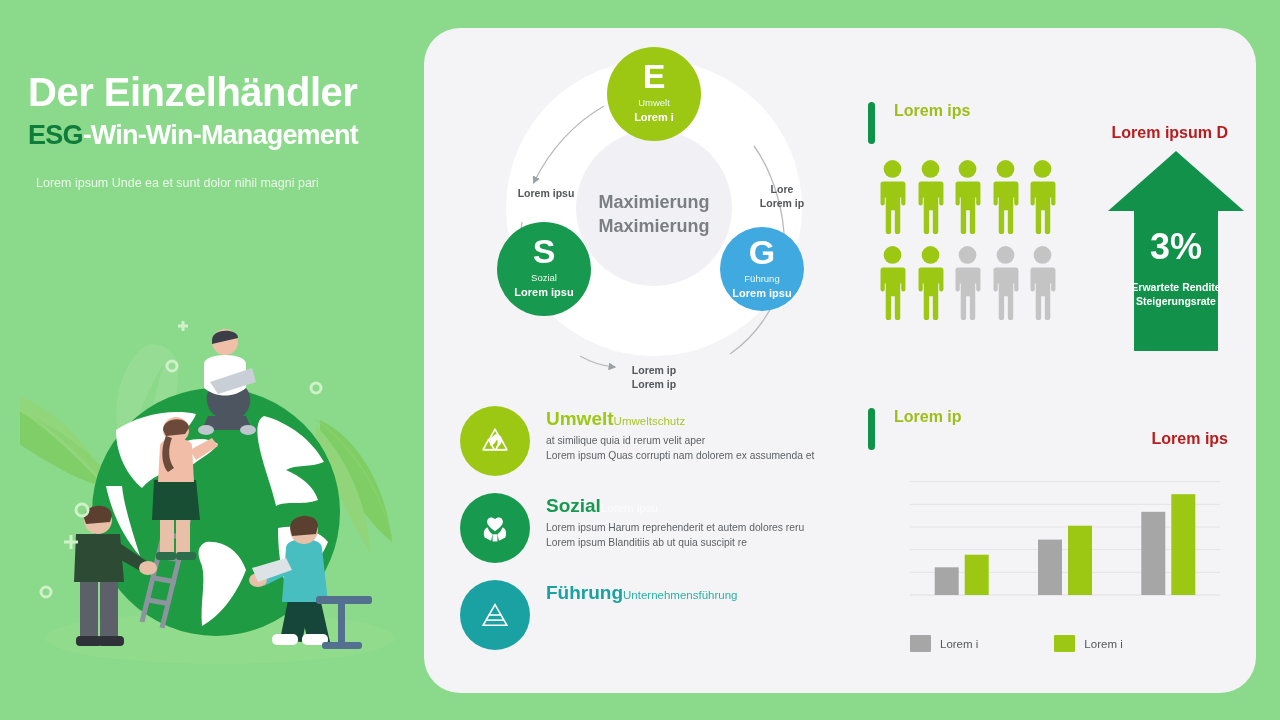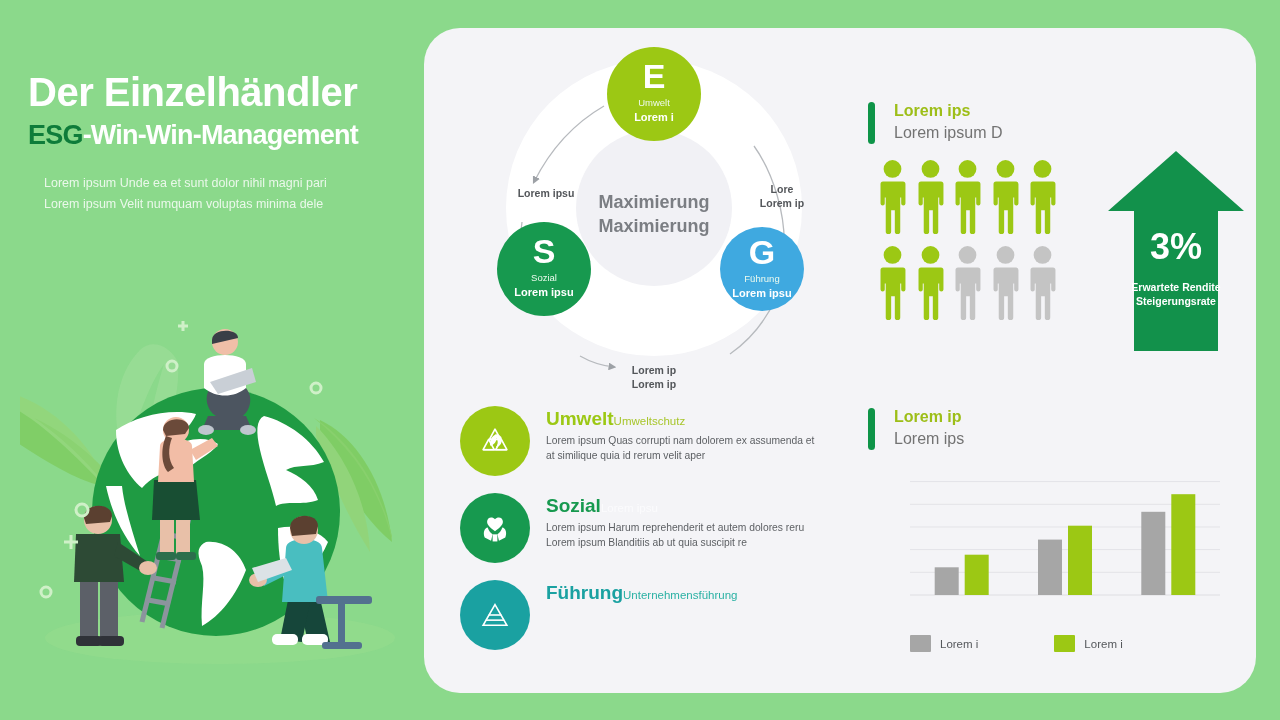--- a/index.html
+++ b/index.html
@@ -20,21 +20,21 @@
     font-size: 40px; font-weight: bold; color: #FFFFFF;
     letter-spacing: -0.5px; line-height: 1.1; white-space: nowrap;
   }
   #subtitle-line {
     margin-top: 6px; font-size: 27px; font-weight: bold;
     color: #FFFFFF; letter-spacing: -0.8px; white-space: nowrap;
   }
   #subtitle-accent { color: #0E7C3A; }
   #lead-paragraph {
     margin-top: 22px; font-size: 12.5px; color: #F0FAF0;
-    line-height: 1.65; margin-left: 16px; opacity: .95;
+    line-height: 1.65; margin-left: 8px; opacity: .95;
   }
 
   
   #illustration { position: absolute; left: 20px; top: 290px; width: 400px; height: 380px; }
   #illustration svg { width: 100%; height: 100%; display: block; }
 
   
   #main-card {
     position: absolute; left: 424px; top: 28px;
     width: 832px; height: 665px;
@@ -65,21 +65,21 @@
   .esg-tag { font-size: 11.5px; font-weight: 500; }
   .esg-desc { font-size: 10.3px; color: #5C5F63; line-height: 1.5; margin-top: 3px; }
 
   
   .panel-head { position: relative; padding-left: 26px; }
   .panel-bar {
     position: absolute; left: 0; top: 2px;
     width: 7px; height: 42px; background: #0E9448; border-radius: 4px;
   }
   .panel-l1 { font-size: 16px; font-weight: bold; color: #9DBE18; line-height: 1.35; }
-  .panel-l2 { font-size: 16px; font-weight: normal; color: #737373; line-height: 1.35; }
+  .panel-l2 { font-size: 16px; font-weight: bold; color: #b91c1c; line-height: 1.35; text-align: right; }
 
   #people-panel { position: absolute; left: 444px; top: 72px; width: 360px; }
   #people-graphic { position: relative; margin-top: 16px; height: 185px; }
   #people-grid { position: absolute; left: 10px; top: 0; width: 190px; }
   .people-row { display: flex; gap: 8.5px; margin-bottom: 10px; }
   .person { width: 29px; height: 76px; }
   #growth-arrow { position: absolute; left: 238px; top: -10px; width: 140px; height: 205px; }
   #growth-arrow svg { width: 100%; height: 100%; }
   .arrow-pct { font-size: 36px; font-weight: bold; fill: #ffffff; }
   .arrow-cap { font-size: 10.5px; font-weight: bold; fill: #ffffff; }
@@ -99,21 +99,20 @@
 
 <div id="left-column">
 
   <div id="title-block">
     <div id="main-title">Der Einzelhändler</div>
     <div id="subtitle-line">
       <span id="subtitle-accent">ESG</span><span>-Win-Win-Management</span>
     </div>
     <div id="lead-paragraph">
       <div>Lorem ipsum Unde ea et sunt dolor nihil magni pari</div>
-      <div>Lorem ipsum Velit numquam voluptas minima dele</div>
     </div>
   </div>
 
   <div id="illustration">
     <svg viewBox="0 0 400 380">
 
       <g opacity=".45">
         <path d="M120 60 C95 85 90 130 104 165 C118 130 128 96 144 74 C136 100 128 132 128 162 C150 140 160 104 158 72 C150 56 132 48 120 60Z" fill="#A6E0A0"></path>
       </g>
       <g opacity=".75">
@@ -285,22 +284,22 @@
           </g>
           <circle cx="24" cy="24" r="19" fill="none" stroke="#fff" stroke-width="0"></circle>
         </svg>
       </div>
       <div class="esg-body">
         <div class="esg-heading-line">
           <span class="esg-title" style="color:#9CC814">Umwelt</span>
           <span class="esg-tag" style="color:#A8C62C">Umweltschutz</span>
         </div>
         <div class="esg-desc">
+          <div>at similique quia id rerum velit aper</div>
           <div>Lorem ipsum Quas corrupti nam dolorem ex assumenda et</div>
-          <div>at similique quia id rerum velit aper</div>
         </div>
       </div>
     </div>
 
     <div class="esg-row">
       <div class="esg-badge" style="background:#17994F">
         <svg viewBox="0 0 48 48">
           <path d="M24 13 C21 9 14 10 14 16 C14 21 20 25 24 28 C28 25 34 21 34 16 C34 10 27 9 24 13Z" fill="#fff"></path>
           <path d="M13 24 C10 26 9 31 11 36 L19 40 L21 32 C18 30 16 27 15 24 C14.4 23 13.6 23.3 13 24Z" fill="#fff"></path>
           <path d="M35 24 C38 26 39 31 37 36 L29 40 L27 32 C30 30 32 27 33 24 C33.6 23 34.4 23.3 35 24Z" fill="#fff"></path>

